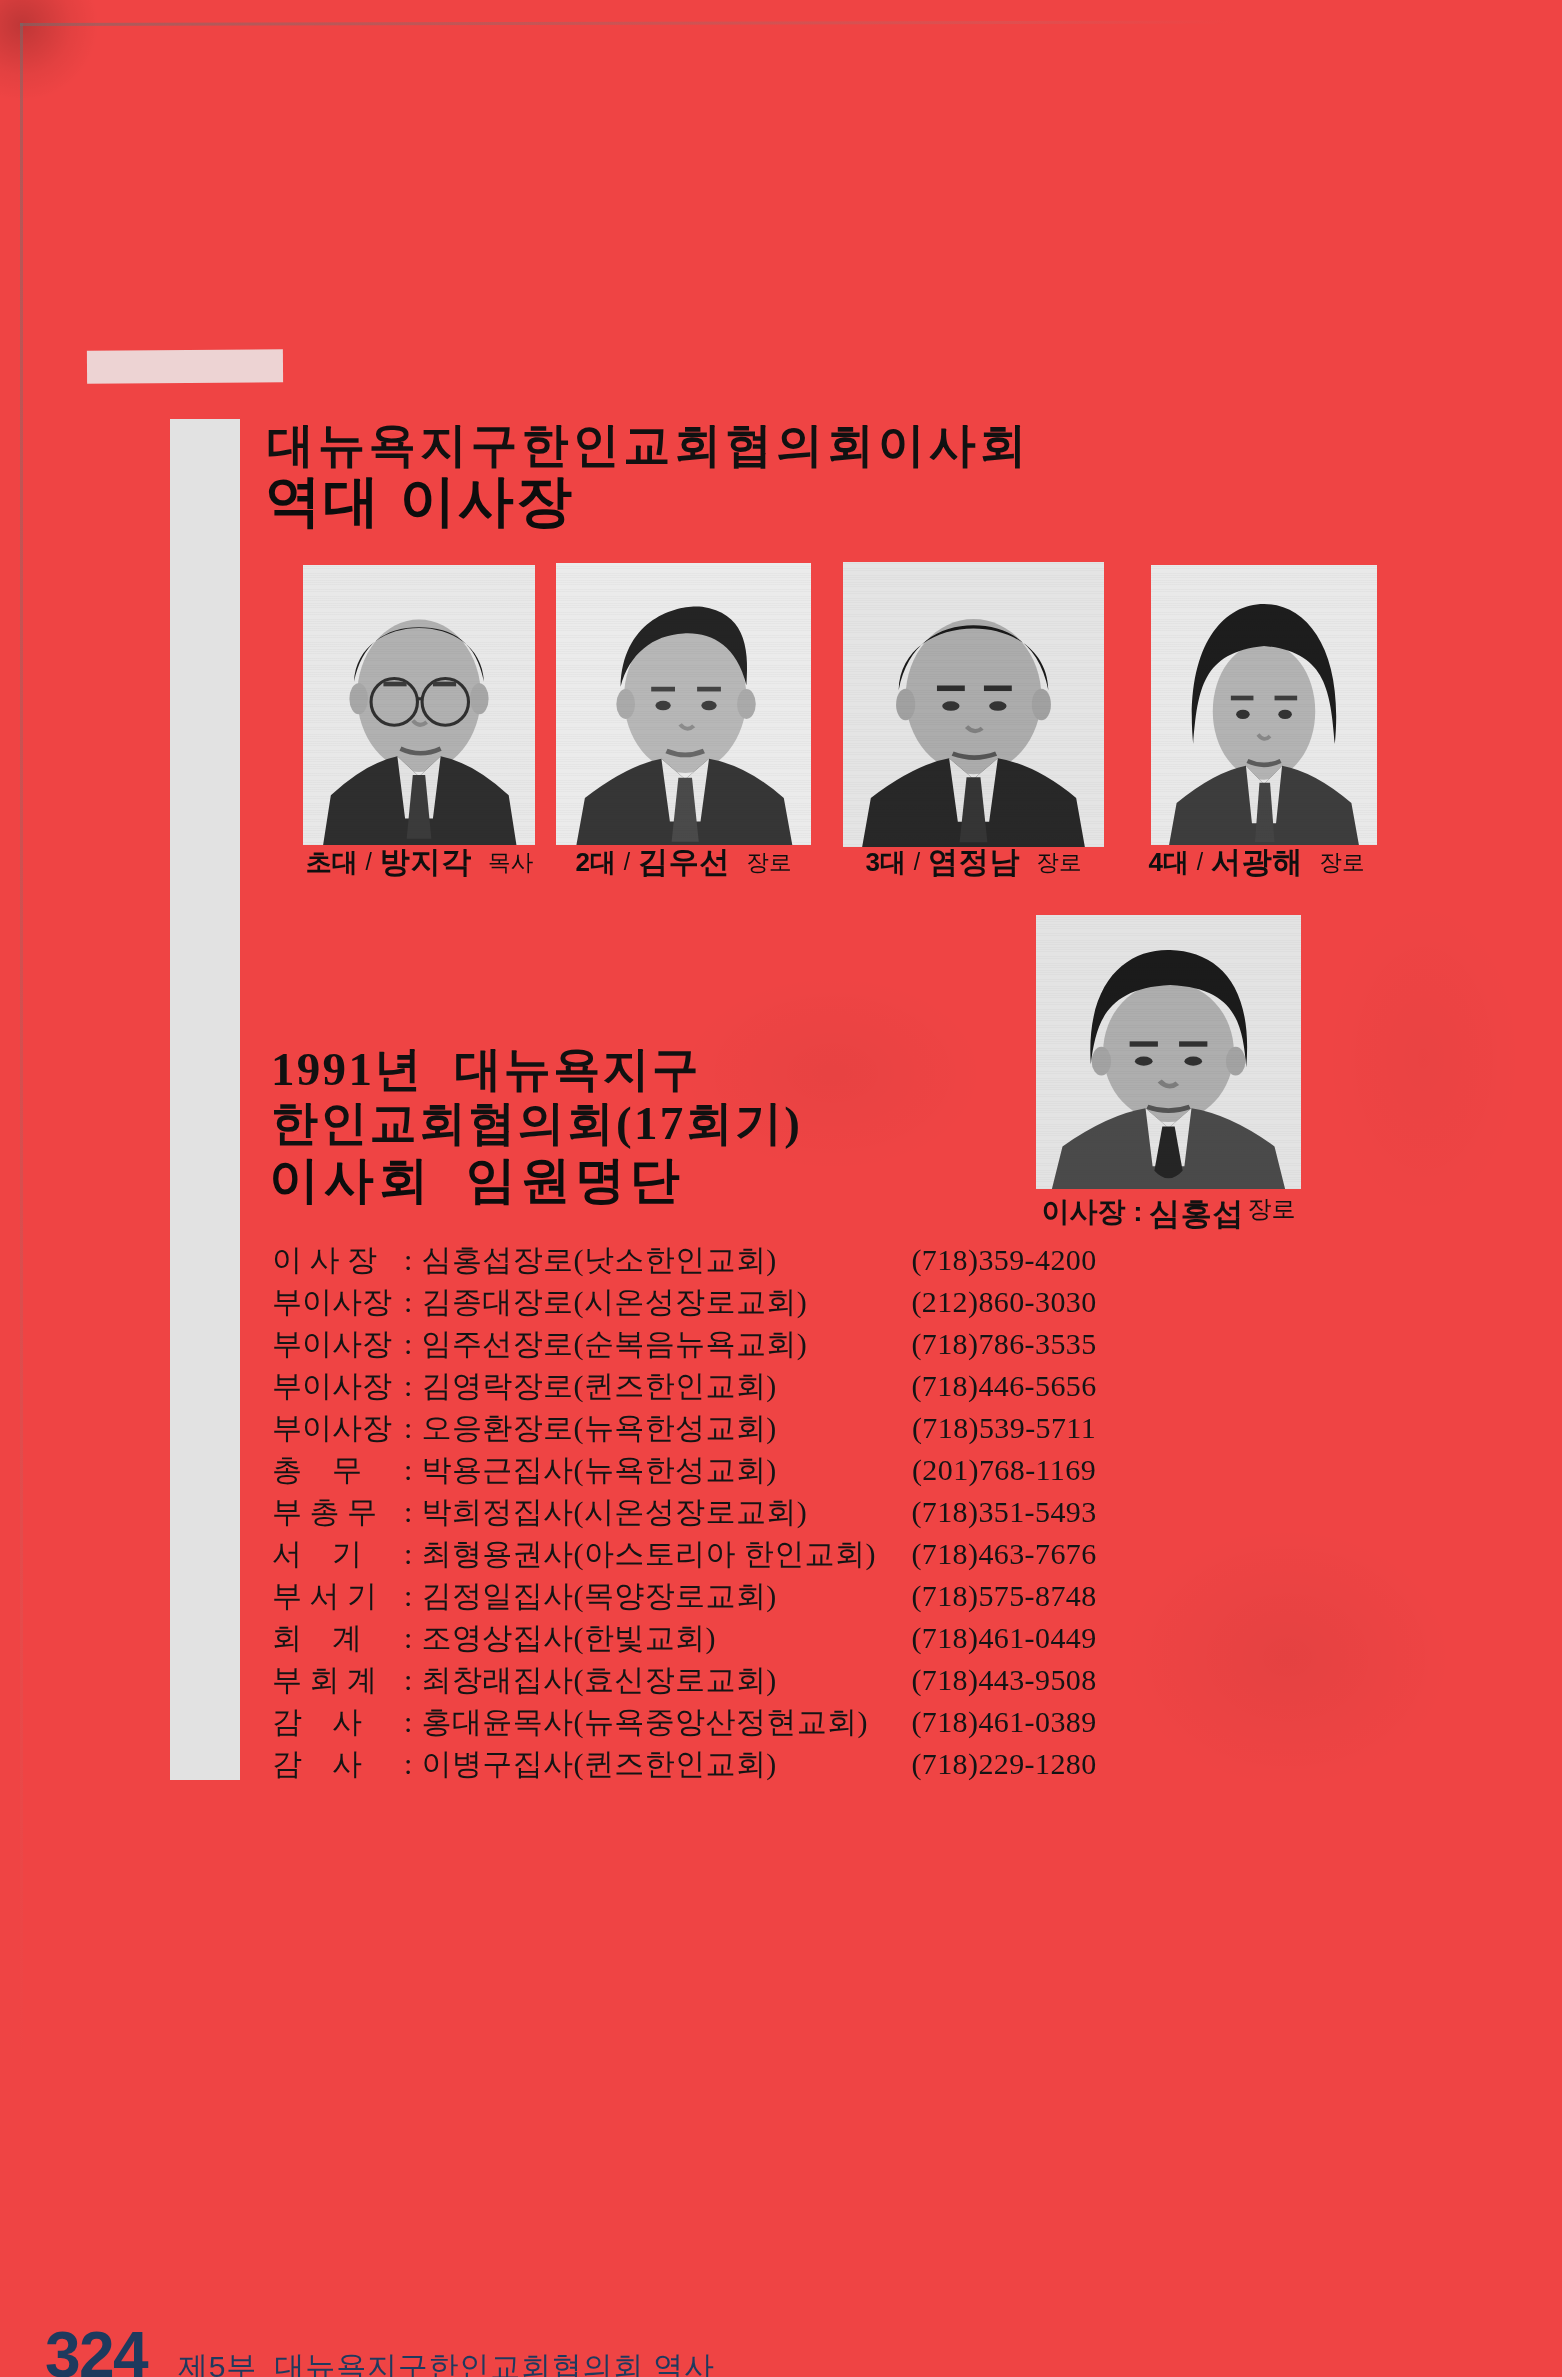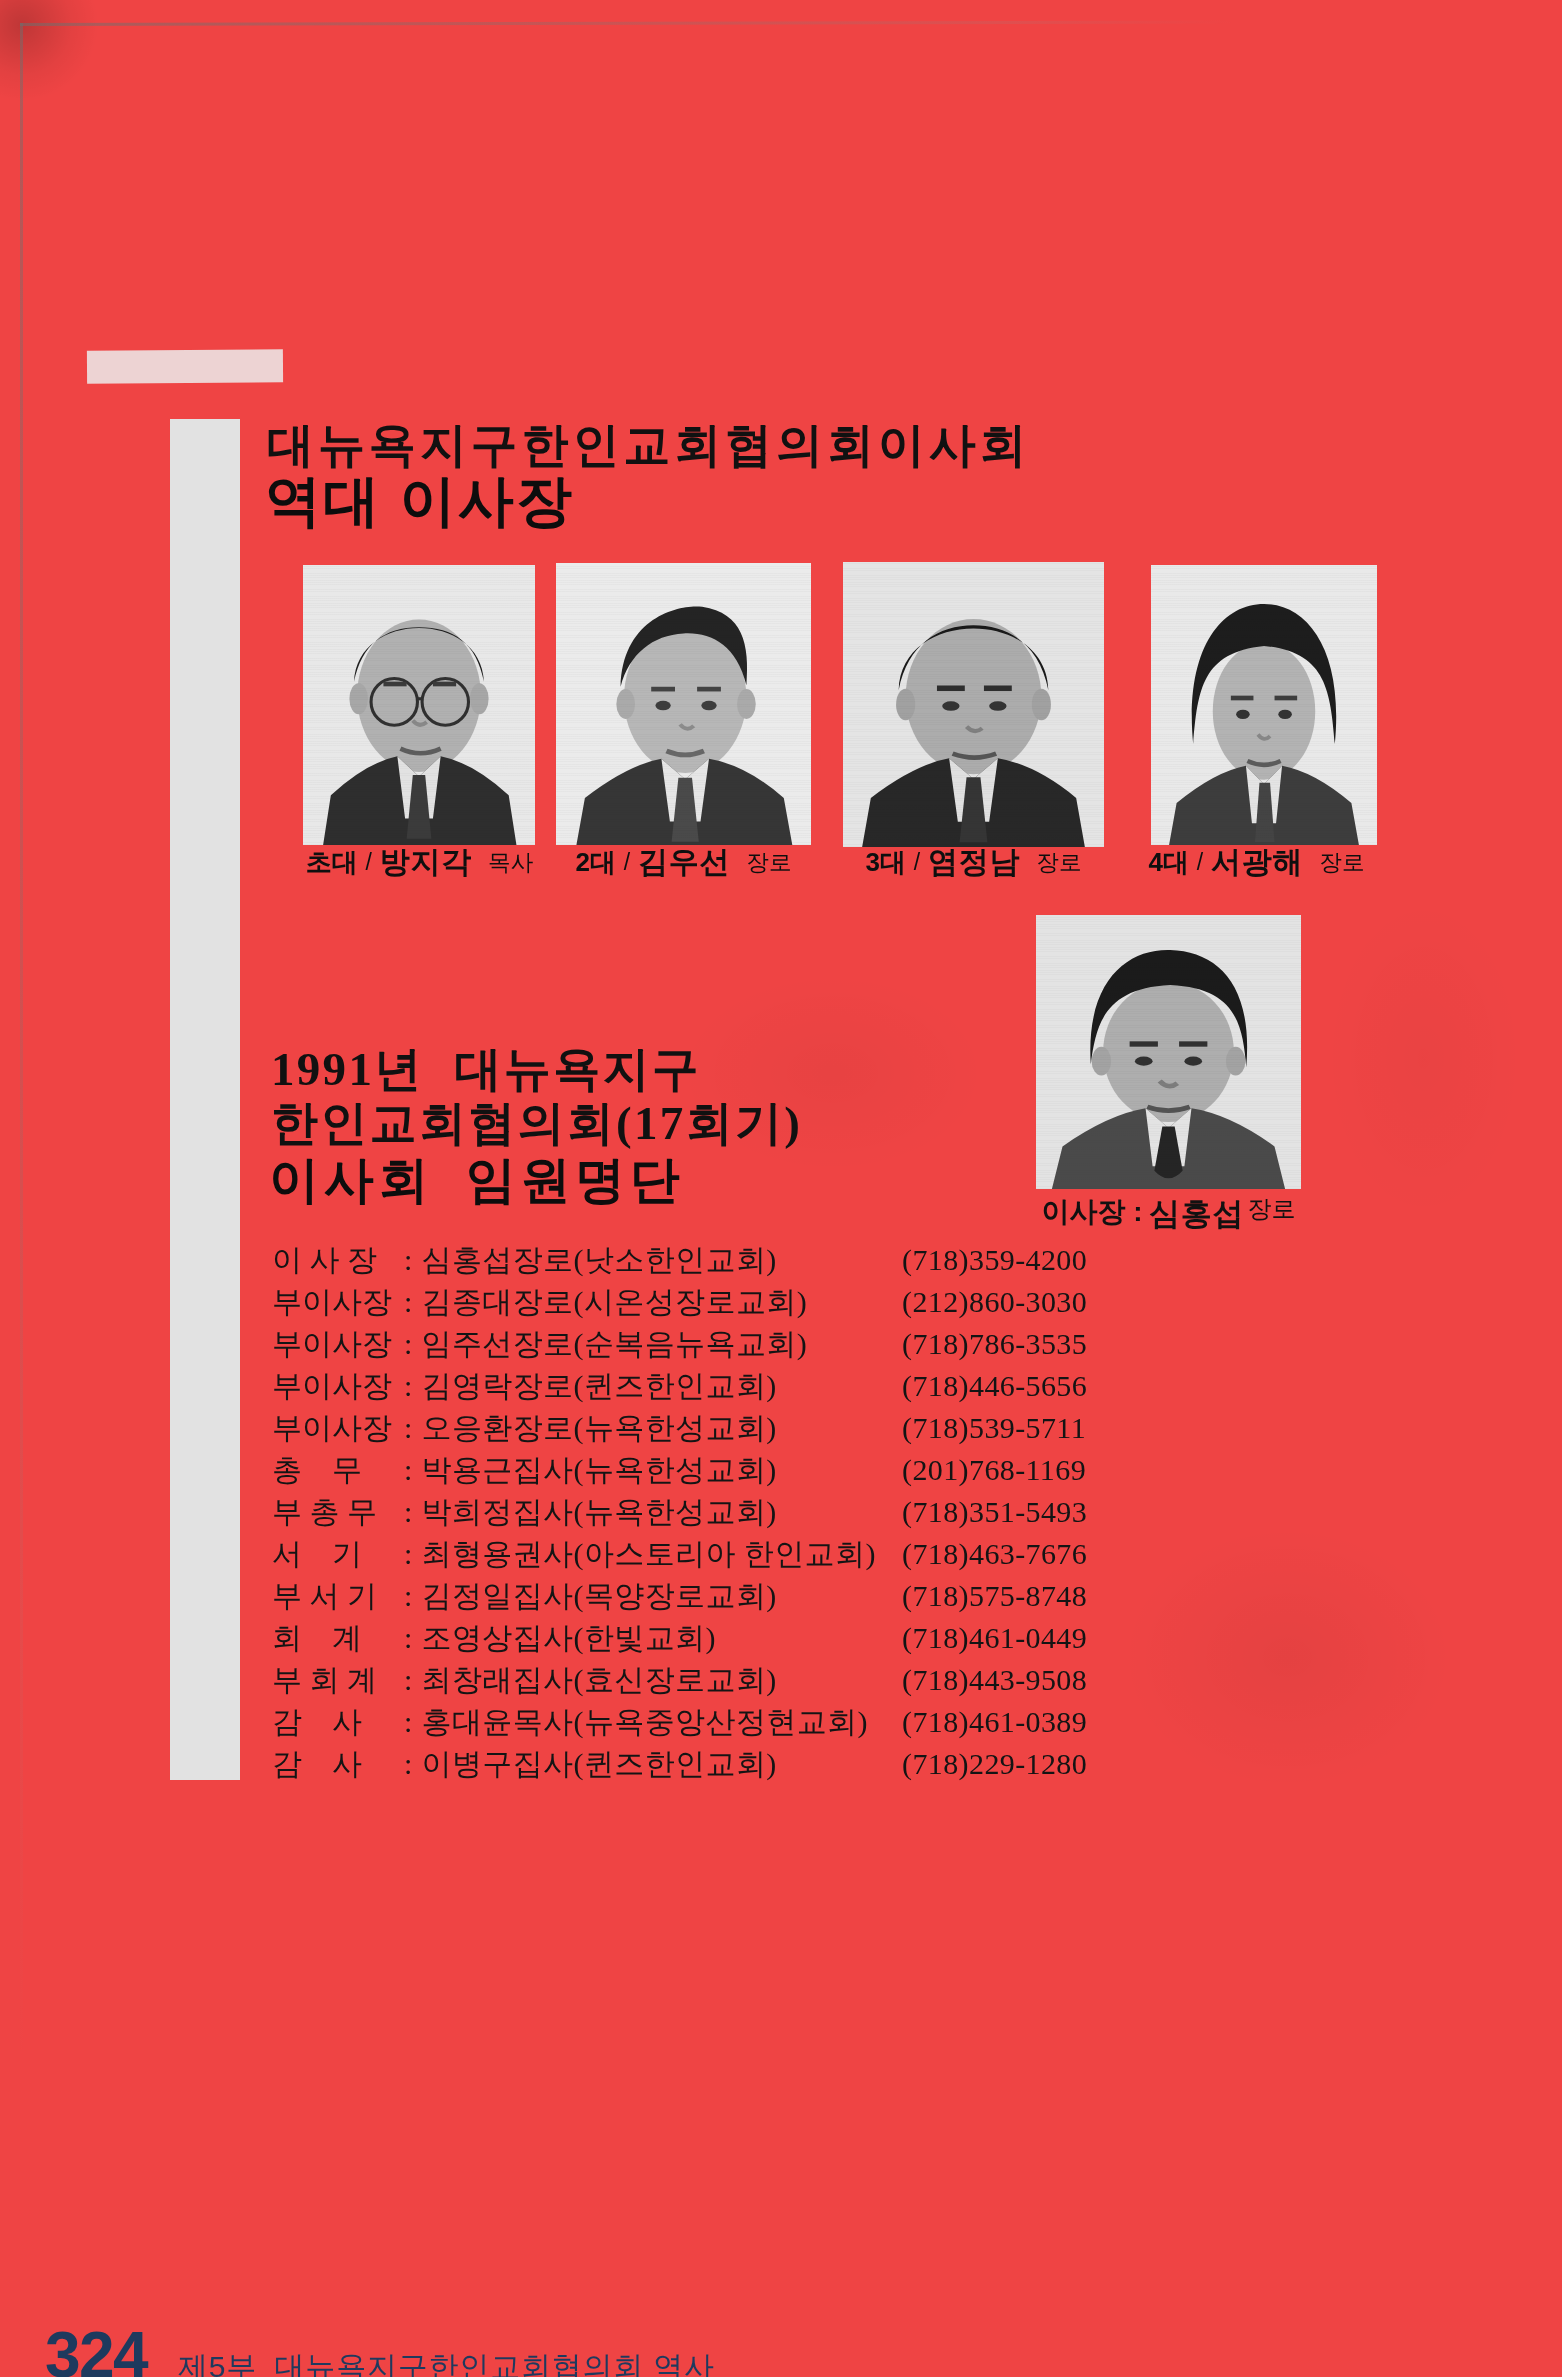--- a/index.html
+++ b/index.html
@@ -56,21 +56,21 @@
   .rt2{position:absolute;left:271px;top:1100px;font-size:47px;font-weight:700;letter-spacing:2.3px;line-height:1;color:#111;}
   .rt3{position:absolute;left:269px;top:1155px;font-size:50px;font-weight:900;letter-spacing:4.7px;word-spacing:14px;line-height:1;
     font-family:"Liberation Sans","DejaVu Sans",sans-serif;color:#0d0d0d;}
 
   
   .list{position:absolute;left:272px;top:1239px;width:834px;}
   .row{display:flex;align-items:center;height:42px;font-size:30px;color:#141414;}
   .role{width:123px;white-space:pre;}
   .colon{width:26.5px;text-align:center;}
   .member{letter-spacing:0.4px;}
-  .phone{margin-left:auto;width:204px;text-align:left;letter-spacing:0.4px;}
+  .phone{margin-left:auto;width:204px;text-align:center;letter-spacing:0.4px;}
 
   
   .footer{position:absolute;left:45px;top:2318px;display:flex;align-items:baseline;
     font-family:"Liberation Sans","DejaVu Sans",sans-serif;color:#1e3a5e;}
   .pagenum{font-size:64px;font-weight:700;letter-spacing:-1.6px;}
   .foottext{font-size:30px;font-weight:500;margin-left:31px;letter-spacing:0.8px;}
 </style>
 </head>
 <body>
 
@@ -246,21 +246,21 @@
     </div>
     <div class="row">
       <span class="role">총    무</span>
       <span class="colon">:</span>
       <span class="member">박용근집사(뉴욕한성교회)</span>
       <span class="phone">(201)768-1169</span>
     </div>
     <div class="row">
       <span class="role">부 총 무</span>
       <span class="colon">:</span>
-      <span class="member">박희정집사(뉴욕한성교회)</span>
+      <span class="member">박희정집사(시온성장로교회)</span>
       <span class="phone">(718)351-5493</span>
     </div>
     <div class="row">
       <span class="role">서    기</span>
       <span class="colon">:</span>
       <span class="member">최형용권사(아스토리아 한인교회)</span>
       <span class="phone">(718)463-7676</span>
     </div>
     <div class="row">
       <span class="role">부 서 기</span>

